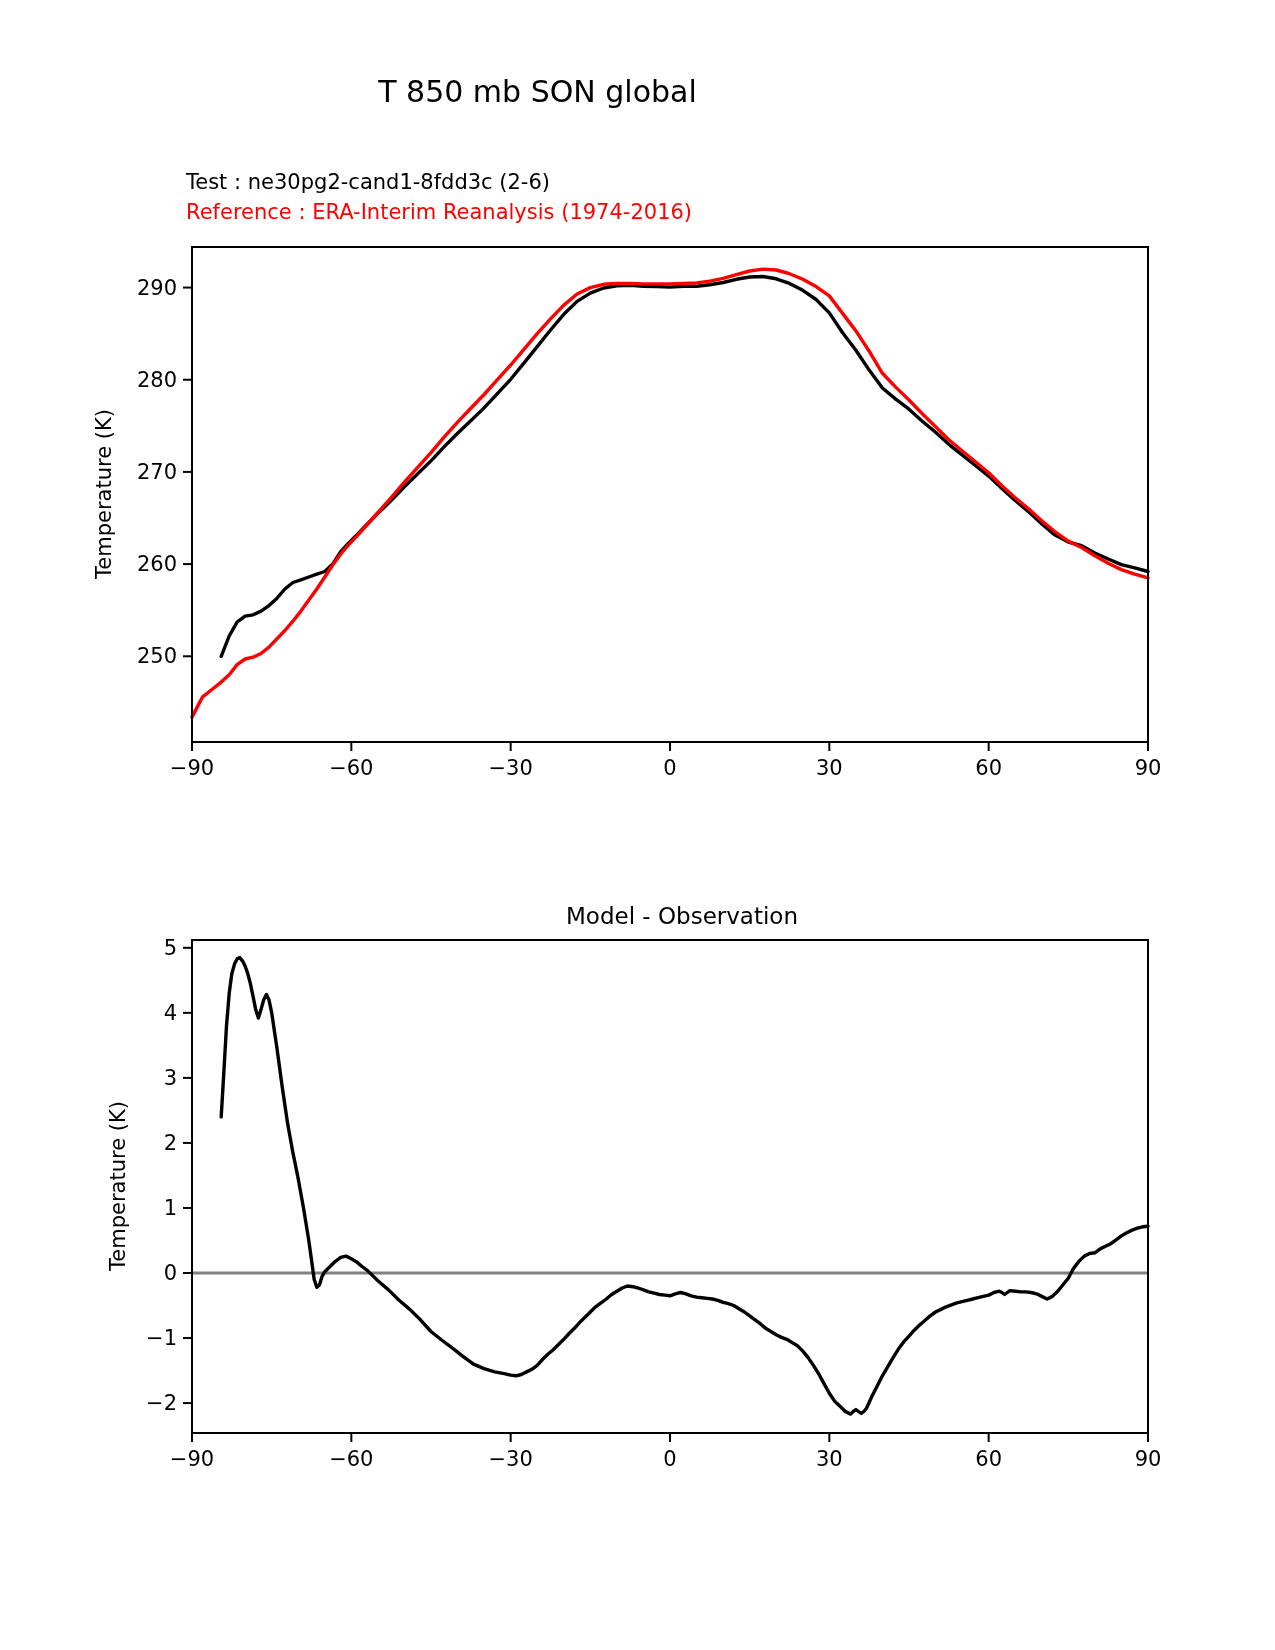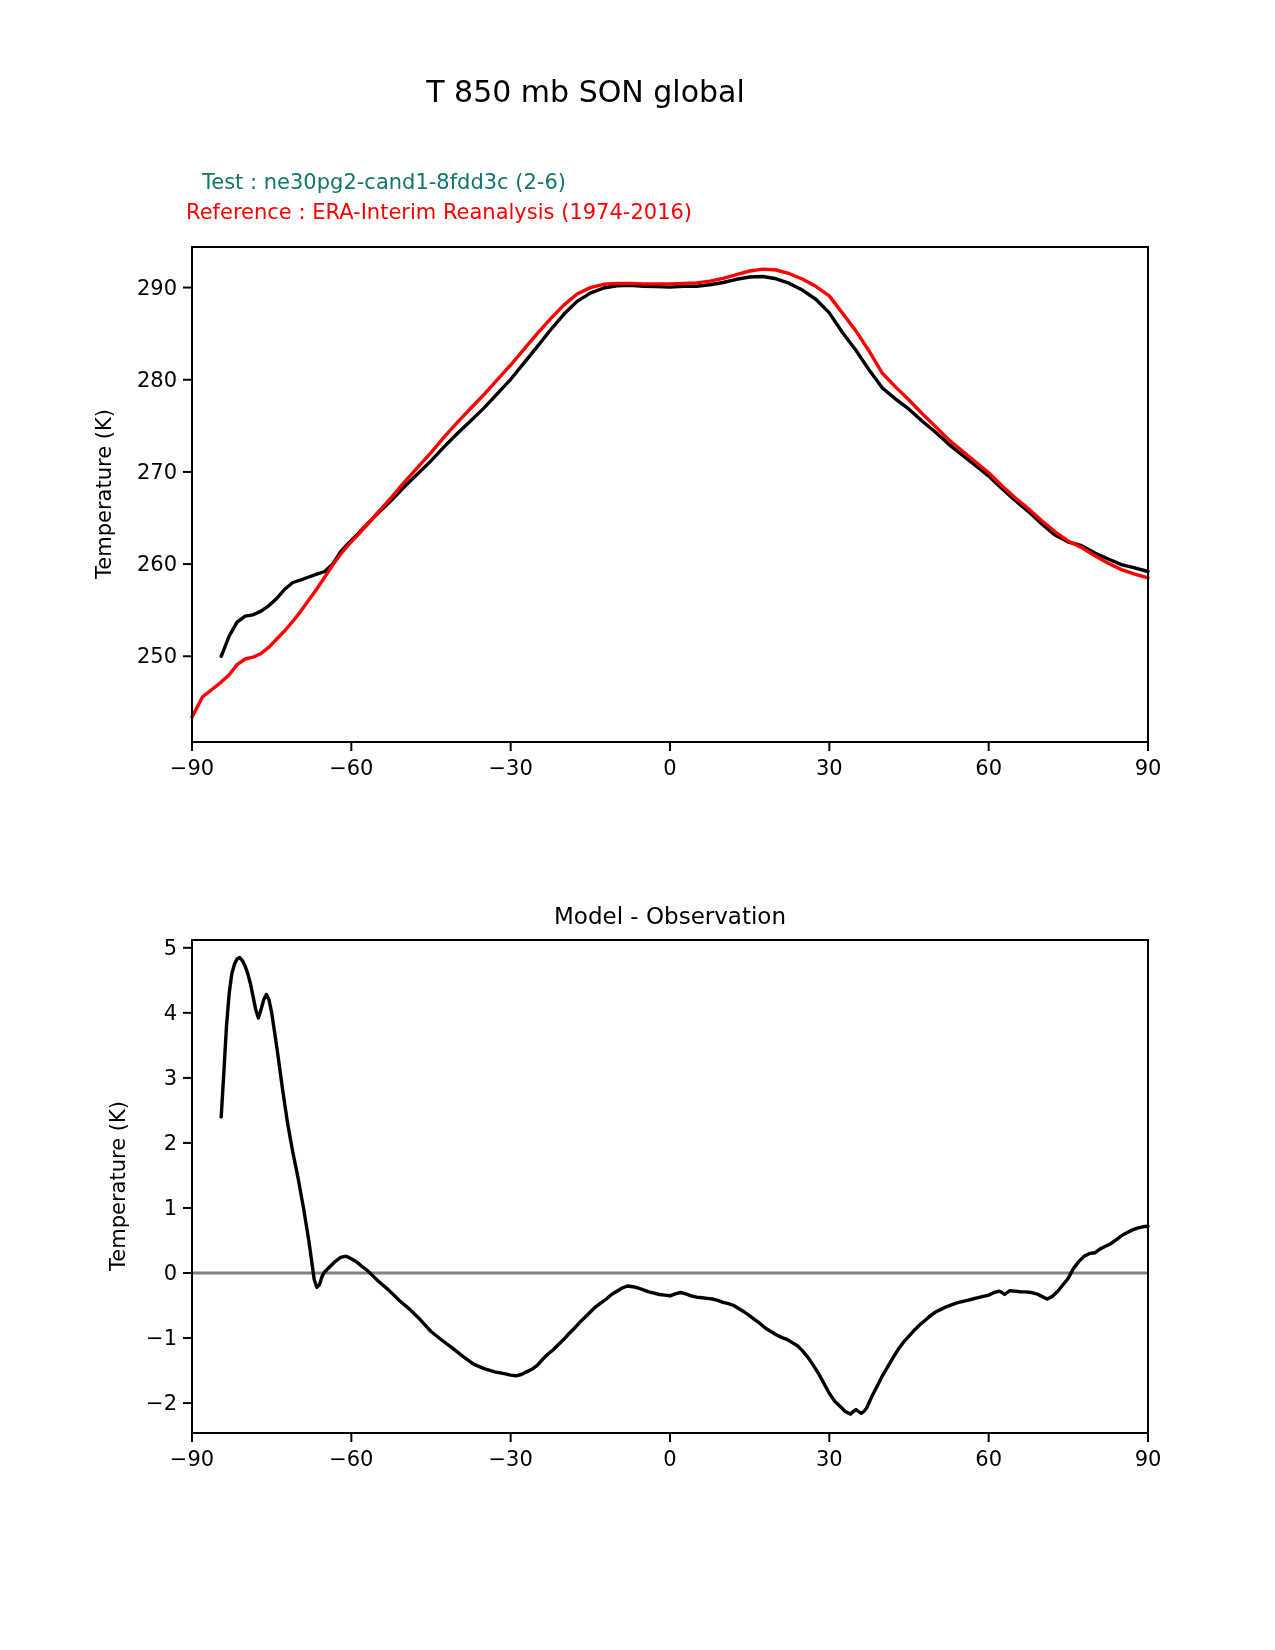--- a/index.html
+++ b/index.html
@@ -1,36 +1,36 @@
 <!DOCTYPE html>
 <html><head>
 <meta charset="utf-8">
 <style>
   html,body{margin:0;padding:0;background:#ffffff;}
   .page{position:relative;width:1275px;height:1650px;background:#ffffff;overflow:hidden;
         font-family:"DejaVu Sans","Liberation Sans",sans-serif;color:#000;}
   .suptitle{position:absolute;left:0;top:74px;width:1075px;text-align:center;
-            font-size:30px;color:#000;padding-left:48px;}
+            font-size:30px;color:#000;}
   .legend{position:absolute;left:186px;top:167px;line-height:30px;font-size:21px;}
   .legend .item{white-space:nowrap;}
-  .axes-title{position:absolute;left:192px;top:903px;width:956px;text-align:center;font-size:23px;}
+  .axes-title{position:absolute;left:204px;top:903px;width:956px;text-align:center;font-size:23px;}
   .ylab{position:absolute;font-size:21px;white-space:nowrap;
         transform:translate(-50%,-50%) rotate(-90deg);}
   #ylab1{left:104px;top:494px;}
   #ylab2{left:118px;top:1186px;}
   svg{position:absolute;left:0;top:0;}
 </style>
 </head>
 <body>
 
 <div class="page">
   <div class="suptitle">T 850 mb SON global</div>
 
   <div class="legend">
-    <div class="item" style="color: #0f766e; margin-left: 16px;">Test : ne30pg2-cand1-8fdd3c (2-6)</div>
+    <div class="item" style="color: #000000;">Test : ne30pg2-cand1-8fdd3c (2-6)</div>
     <div class="item" style="color: rgb(255, 0, 0);">Reference : ERA-Interim Reanalysis (1974-2016)</div>
   </div>
 
   <div class="ylab" id="ylab1">Temperature (K)</div>
   <div class="ylab" id="ylab2">Temperature (K)</div>
 
   <div class="axes-title">Model - Observation</div>
 
   <svg id="plot-svg" width="1275" height="1650" viewBox="0 0 1275 1650">
       <line x1="192" x2="192" y1="742" y2="751" stroke="#000000" stroke-width="2"></line>

